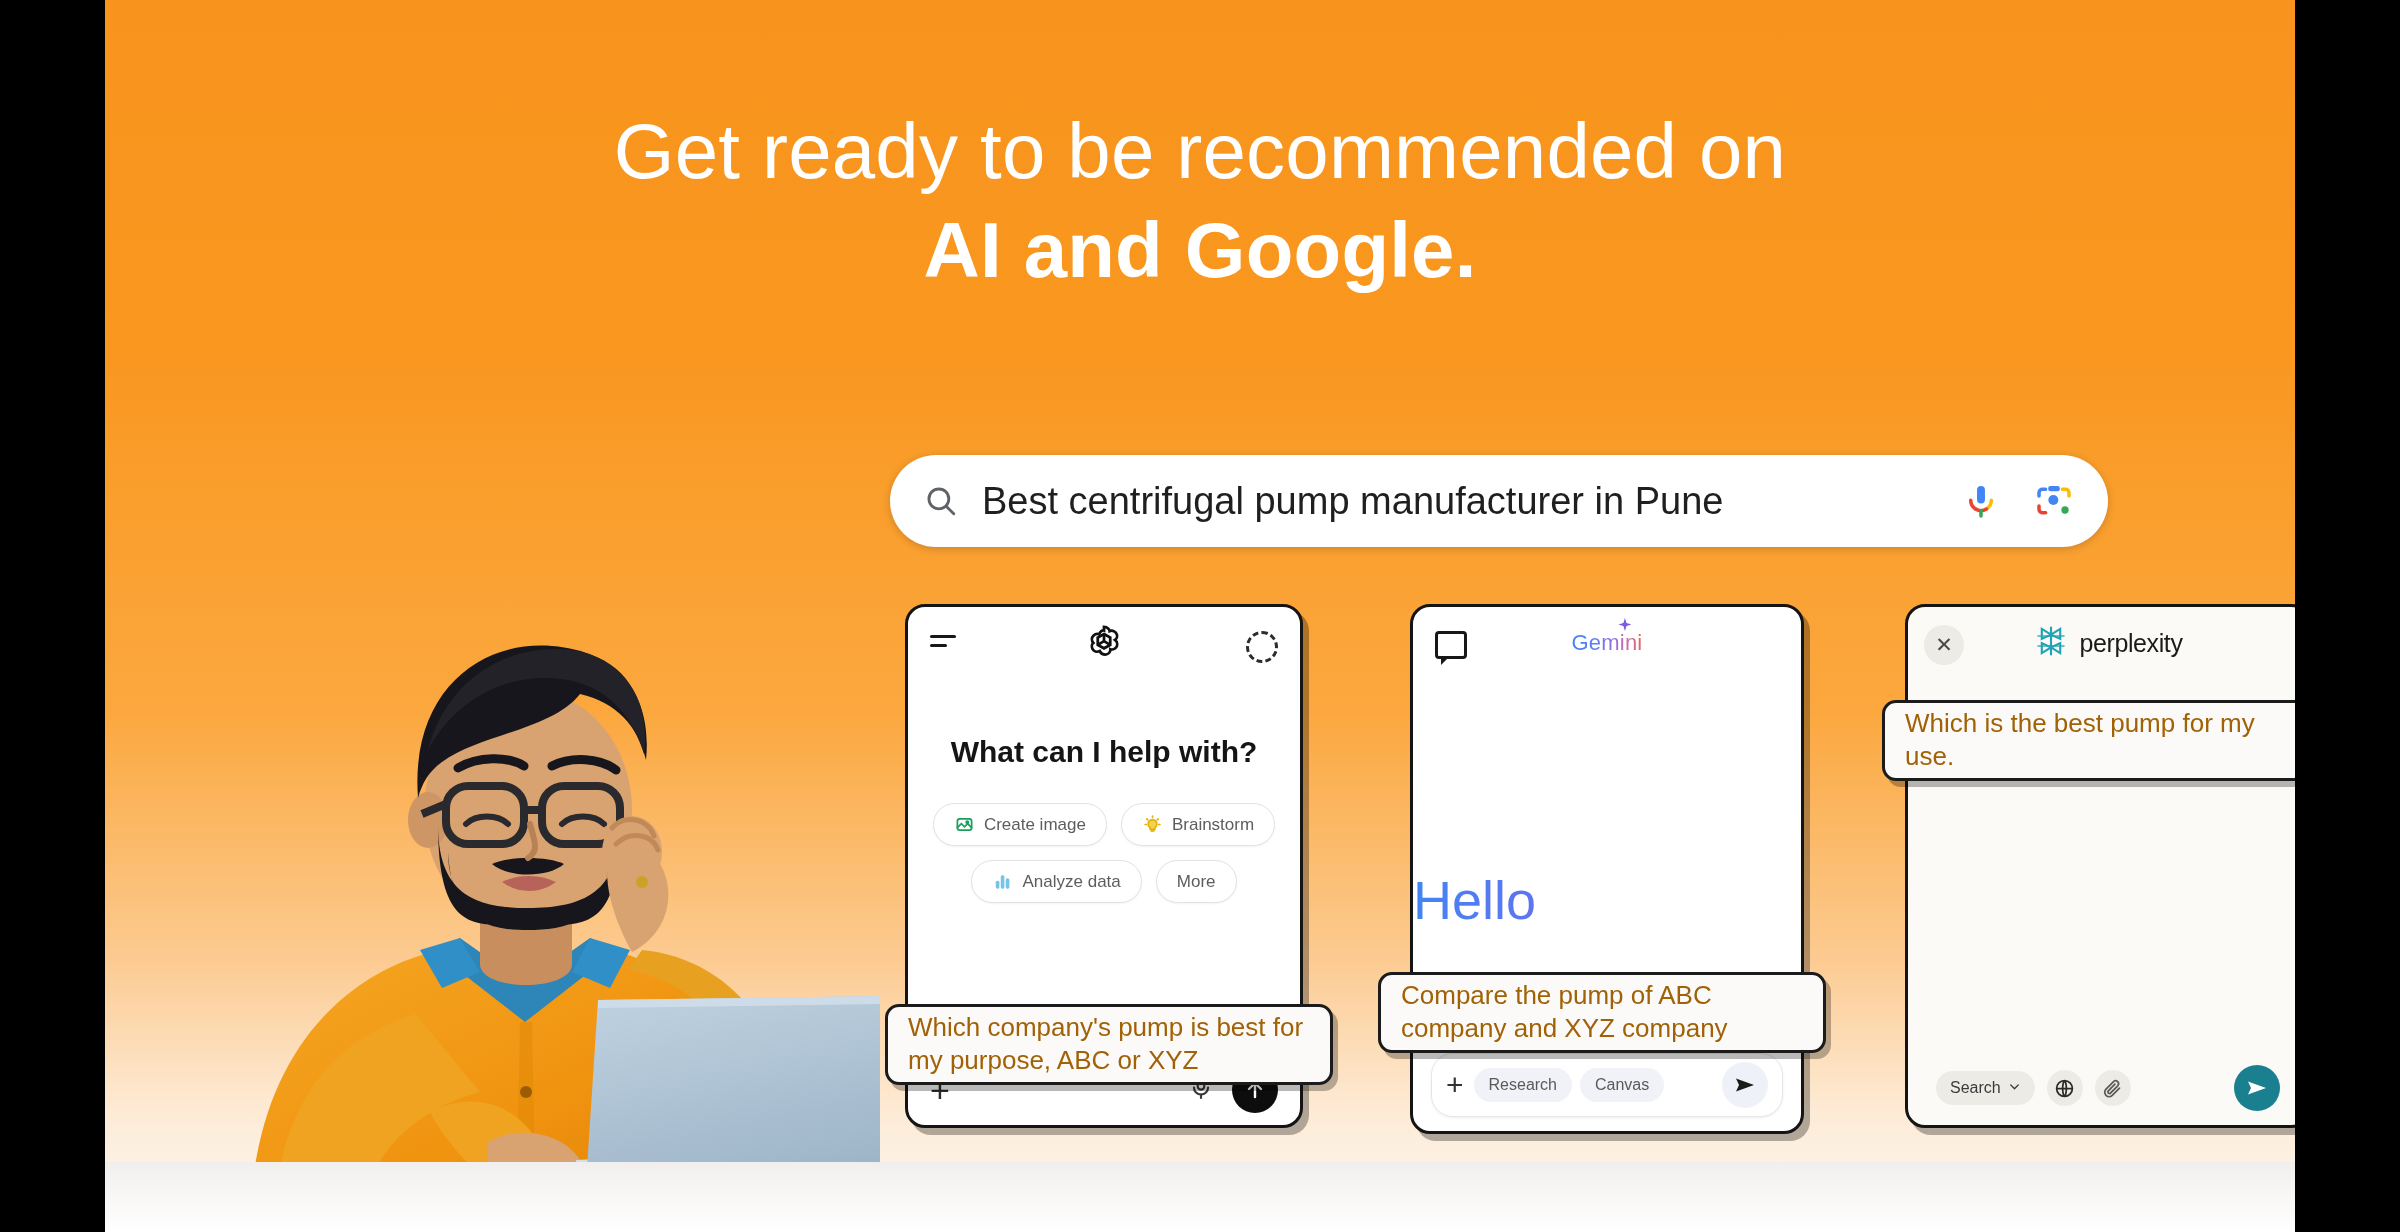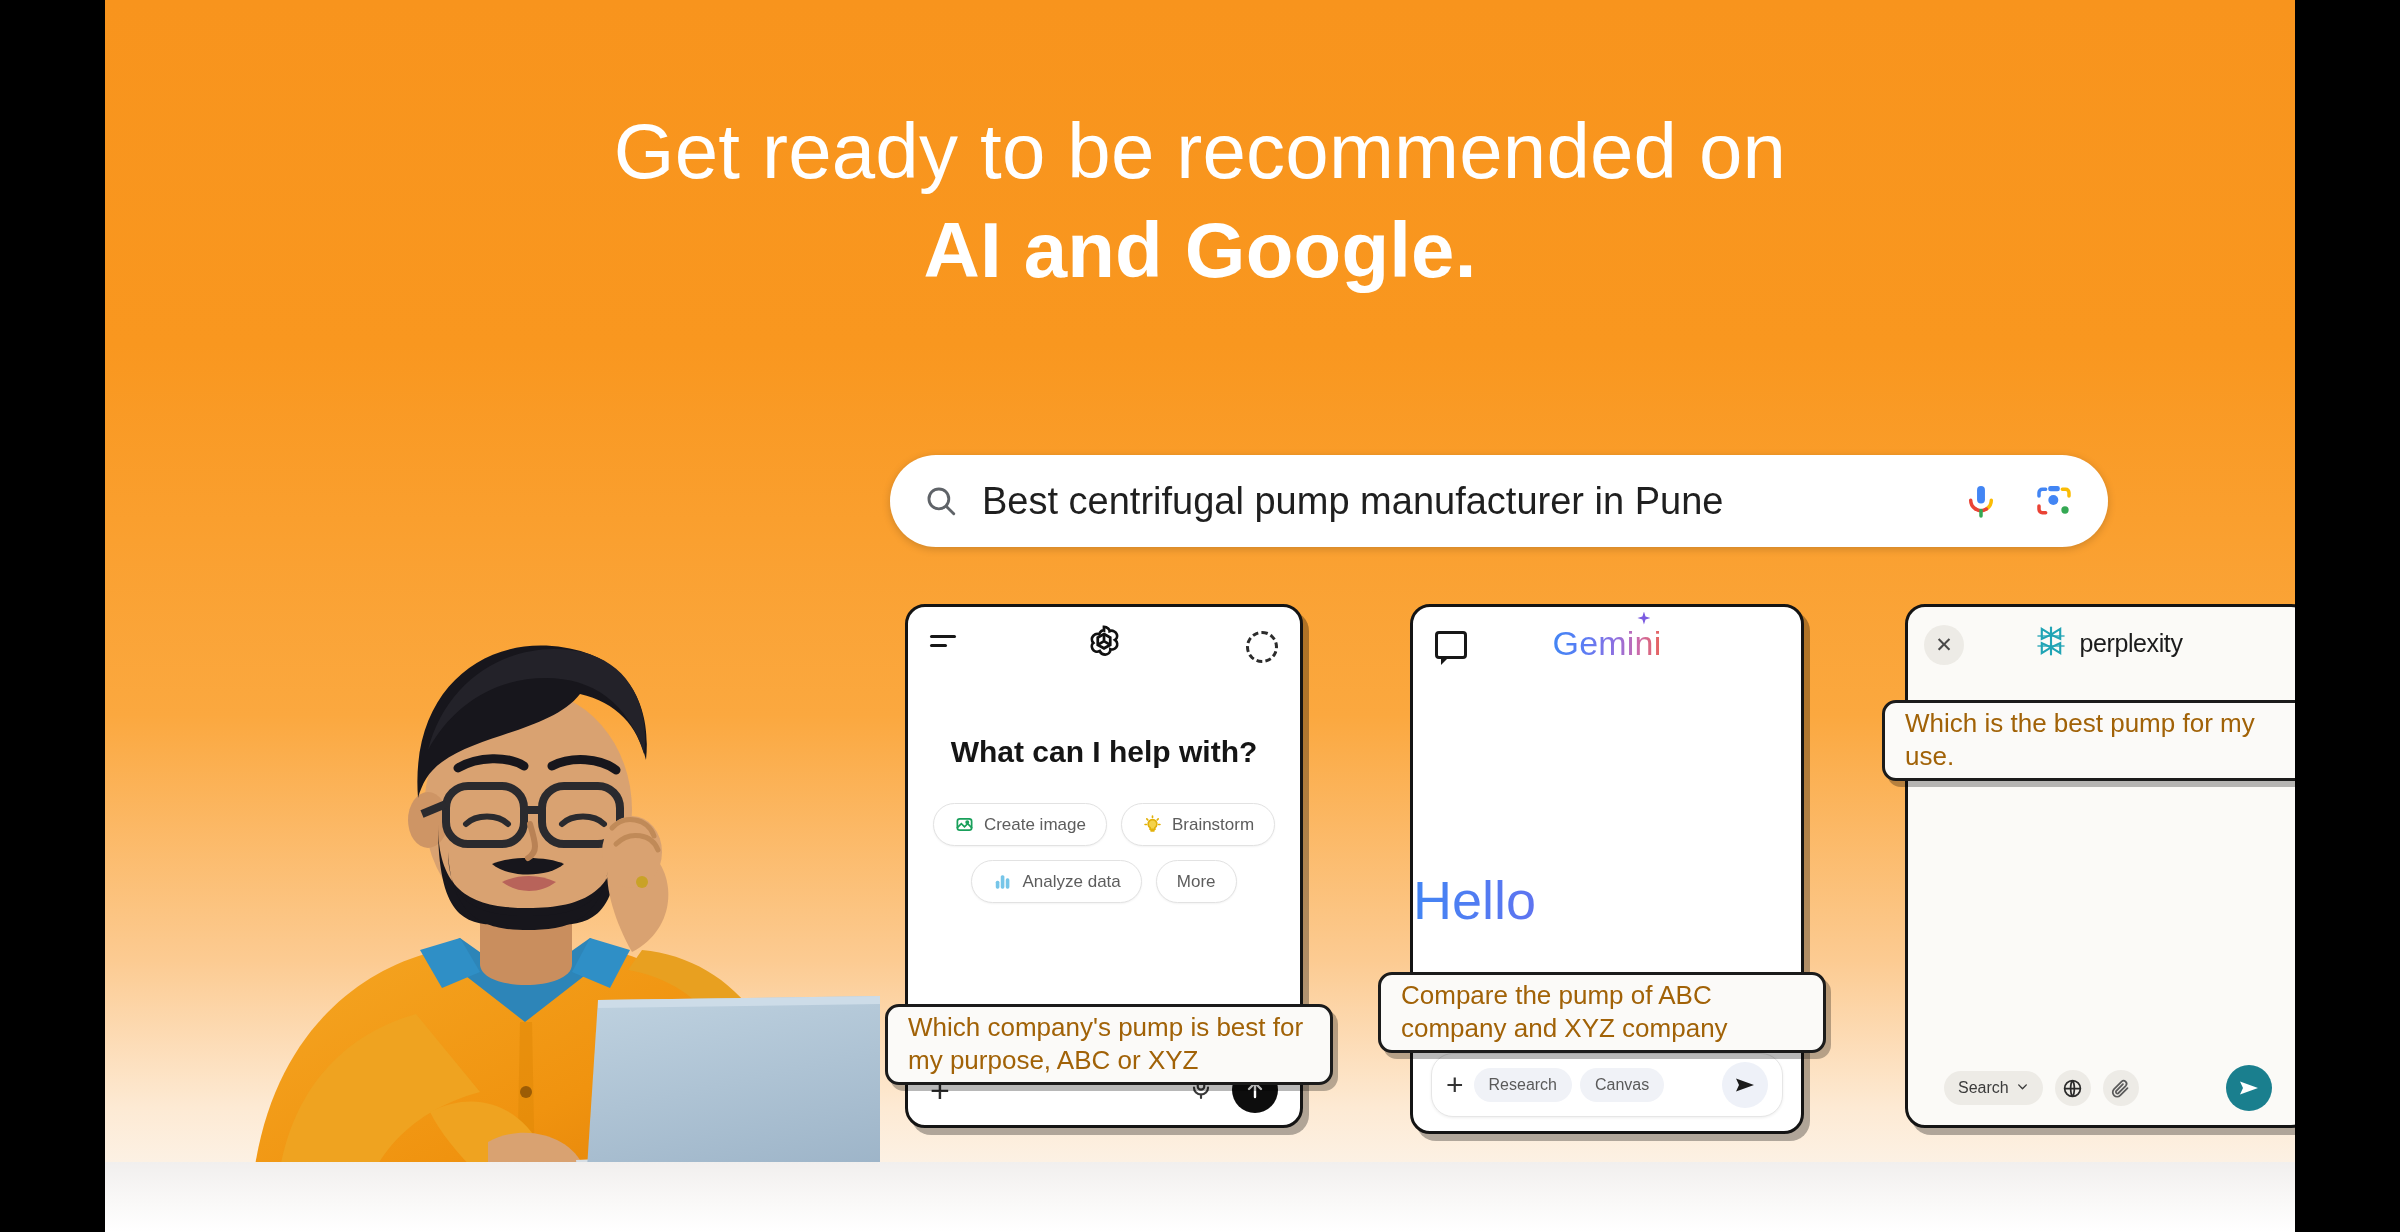--- a/index.html
+++ b/index.html
@@ -45,21 +45,21 @@
 
   .dash-circle{position:absolute;right:22px;top:24px;width:26px;height:26px;border:3px dashed #2c2c2c;border-radius:50%;}
 
   .gem-bubble{position:absolute;left:22px;top:24px;width:26px;height:22px;border:3px solid #171717;border-radius:4px;}
   .gem-bubble:after{content:"";position:absolute;left:3px;bottom:-9px;width:0;height:0;
     border-left:7px solid #171717;border-bottom:7px solid transparent;}
 
   .ppx-close{position:absolute;left:16px;top:18px;width:40px;height:40px;border-radius:50%;background:#EDEBE6;
     display:flex;align-items:center;justify-content:center;color:#4a4a4a;font-size:21px;}
 
-  .gem-wordmark{font-size:34px;font-weight:400;letter-spacing:.2px;
+  .gem-wordmark{font-size:22px;font-weight:400;letter-spacing:.2px;
     background:linear-gradient(90deg,#4285F4 0%,#5C7CF4 30%,#8E6FE0 58%,#C96BAE 78%,#E8645B 100%);
     -webkit-background-clip:text;background-clip:text;color:transparent;position:relative;}
   .gem-spark{position:absolute;right:11px;top:-12px;width:13px;height:13px;
     background:#7B5BE0;clip-path:polygon(50% 0,62% 38%,100% 50%,62% 62%,50% 100%,38% 62%,0 50%,38% 38%);}
 
   .ppx-word{font-size:25px;color:#1b1b1b;letter-spacing:-.4px;margin-left:12px;}
 
   .gpt-title{text-align:center;font-size:30px;font-weight:700;color:#151515;margin-top:56px;}
 
   .chips{margin-top:34px;display:flex;flex-direction:column;align-items:center;gap:14px;justify-content:space-between;}
@@ -80,21 +80,21 @@
   .gpt-mic{margin-right:18px;}
   .gpt-send{width:46px;height:46px;border-radius:50%;background:#0d0d0d;display:flex;align-items:center;justify-content:center;}
 
   .gem-input{position:absolute;left:18px;right:18px;bottom:14px;height:64px;background:#fff;
     border:1px solid #E6E6E6;border-radius:22px;display:flex;align-items:center;padding:0 14px;
     box-sizing:border-box;box-shadow:0 1px 3px rgba(0,0,0,.07);}
   .gem-plus{font-size:30px;color:#333;line-height:1;margin-right:10px;}
   .gem-chip{background:#F0F2F7;border-radius:20px;padding:8px 15px;font-size:16px;color:#5a5a5a;margin-right:8px;}
   .gem-send{width:46px;height:46px;border-radius:50%;background:#EEF1F8;display:flex;align-items:center;justify-content:center;margin-left:auto;}
 
-  .ppx-foot{position:absolute;left:0;right:0;bottom:0;height:74px;display:flex;align-items:center;padding:0 36px;box-sizing:border-box;}
+  .ppx-foot{position:absolute;left:0;right:0;bottom:0;height:74px;display:flex;align-items:center;padding:0 28px;box-sizing:border-box;}
   .ppx-pill{background:#EDEBE6;border-radius:20px;padding:8px 14px;font-size:16px;color:#3b3b3b;display:flex;align-items:center;gap:7px;}
   .ppx-ic{width:36px;height:36px;border-radius:50%;background:#EDEBE6;display:flex;align-items:center;justify-content:center;margin-left:12px;}
   .ppx-send{width:46px;height:46px;border-radius:50%;background:#1A7F8E;display:flex;align-items:center;justify-content:center;margin-left:auto;}
 
   
   .callout{position:absolute;background:#FBFAF8;border:3px solid #1b1b1b;border-radius:14px;
     box-shadow:5px 6px 0 rgba(0,0,0,.28);padding:4px 20px;box-sizing:border-box;
     font-size:26px;line-height:1.28;color:#a16207;z-index:25;}
   .co-gpt{left:780px;top:1004px;width:448px;}
   .co-gem{left:1273px;top:972px;width:448px;}

